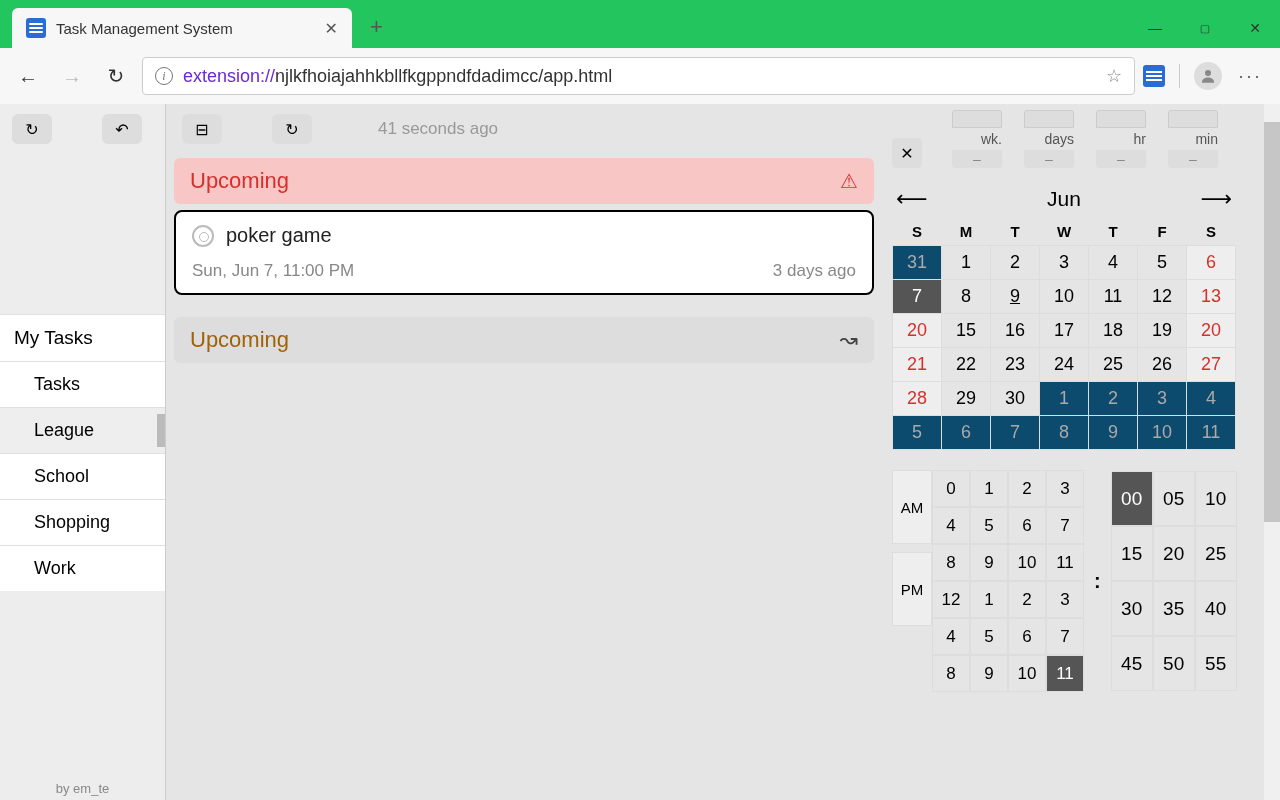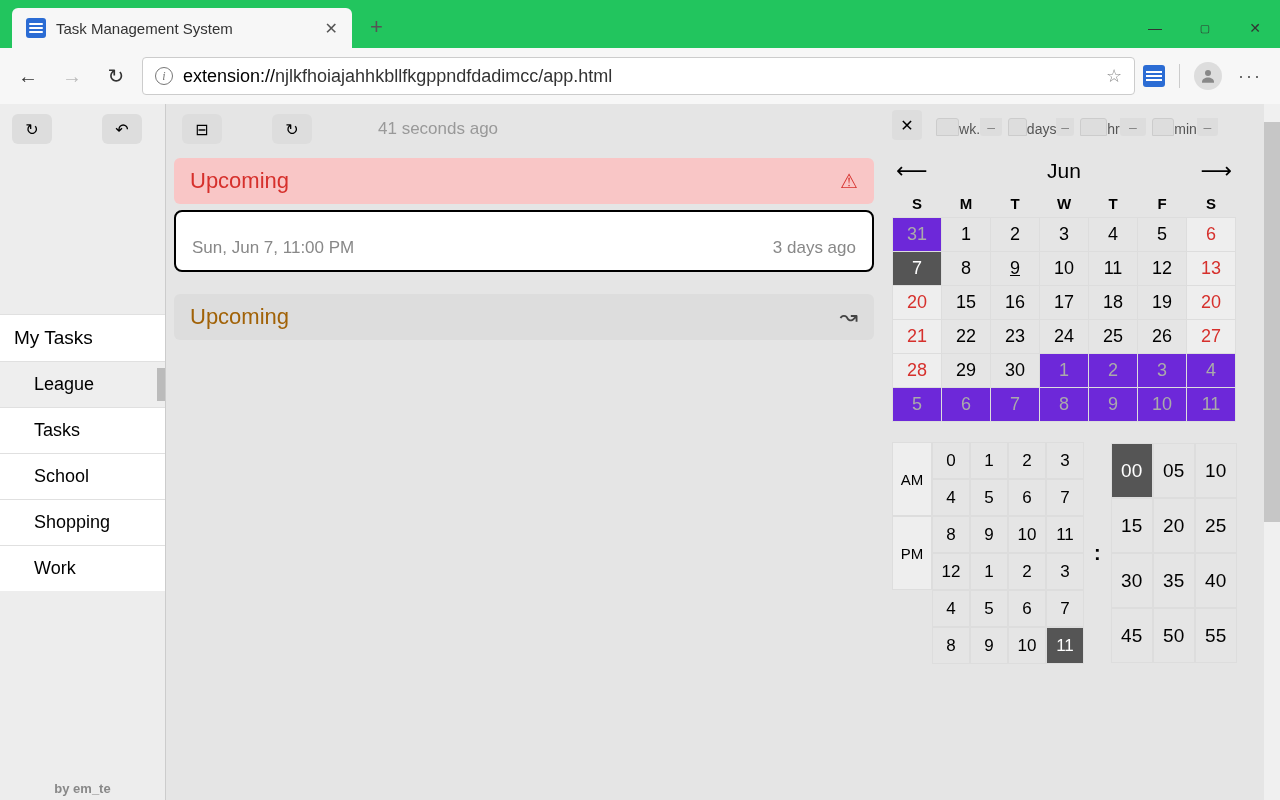--- a/index.html
+++ b/index.html
@@ -16,21 +16,21 @@
 .winbtns { margin-left: auto; display: flex; }
 .winbtn { width: 50px; height: 40px; display: flex; align-items: center; justify-content: center; color: #333; font-size: 14px; cursor: pointer; }
 .winbtn.sq { font-size: 11px; }
 
 .addrbar { height: 56px; background: #f7f7f7; display: flex; align-items: center; padding: 0 10px; gap: 8px; }
 .navbtn { width: 36px; height: 36px; display: flex; align-items: center; justify-content: center; font-size: 20px; color: #333; cursor: pointer; }
 .navbtn.disabled { color: #bbb; }
 .urlbox { flex: 1; height: 38px; background: #fff; border: 1px solid #ccc; border-radius: 4px; display: flex; align-items: center; padding: 0 12px; gap: 10px; }
 .info-icon { width: 18px; height: 18px; border: 1.5px solid #777; border-radius: 50%; display: flex; align-items: center; justify-content: center; font-size: 12px; font-style: italic; color: #777; font-family: Georgia, serif; }
 .url { font-size: 18px; color: #333; flex: 1; }
-.url .gray { color: #000000; text-align: right; }
+.url .gray { color: #6d28d9; text-align: right; }
 .star { font-size: 18px; color: #888; cursor: pointer; }
 .ext-icon { width: 22px; height: 22px; background: #2b6cd4; border-radius: 3px; display: flex; flex-direction: column; justify-content: center; padding: 3px; cursor: pointer; }
 .ext-icon span { height: 2px; background: #fff; margin: 1px 0; }
 .sep { width: 1px; height: 24px; background: #ccc; margin: 0 6px; }
 .avatar { width: 28px; height: 28px; background: #ddd; border-radius: 50%; display: flex; align-items: center; justify-content: center; cursor: pointer; }
 .avatar svg { width: 18px; height: 18px; fill: #888; }
 .dots { font-size: 18px; letter-spacing: 2px; color: #555; cursor: pointer; padding: 0 8px; }
 
 
 .app { display: flex; height: calc(800px - 104px); position: relative; }
@@ -39,21 +39,21 @@
 
 
 .sidebar { width: 166px; background: #ededed; border-right: 1px solid #ccc; display: flex; flex-direction: column; }
 .side-tools { display: flex; gap: 50px; padding: 10px 12px; }
 .side-btn { width: 40px; height: 30px; background: #ddd; border-radius: 6px; display: flex; align-items: center; justify-content: center; font-size: 16px; cursor: pointer; }
 .side-nav { margin-top: 160px; background: #fff; }
 .side-head { font-size: 19px; padding: 12px 14px; border-top: 1px solid #e0e0e0; }
 .side-item { font-size: 18px; padding: 12px 14px 12px 34px; border-top: 1px solid #e0e0e0; cursor: pointer; position: relative; }
 .side-item.active { background: #eee; }
 .side-item.active::after { content: ""; position: absolute; right: 0; top: 6px; bottom: 6px; width: 8px; background: #bbb; }
-.side-foot { margin-top: auto; font-size: 13px; color: #888; padding: 6px 0 4px; text-align: center; font-weight: bold; }
+.side-foot { margin-top: auto; font-size: 13px; color: #888; padding: 6px 0 4px; text-align: center; }
 
 
 .main { flex: 1; padding: 0 8px; max-width: 716px; }
 .main-tools { display: flex; align-items: center; gap: 50px; padding: 10px 8px; }
 .status { color: #999; font-size: 17px; margin-left: 16px; }
 
 .section { border-radius: 6px; padding: 10px 16px; margin: 4px 0; display: flex; align-items: center; justify-content: space-between; }
 .section.earlier { background: #f9c6c6; }
 .section.earlier .title { color: #d6302c; font-size: 22px; }
 .section.upcoming { background: #ddd; margin-top: 22px; }
@@ -67,39 +67,39 @@
 .ring { width: 22px; height: 22px; border: 2px solid #bbb; border-radius: 50%; position: relative; }
 .ring::after { content: ""; position: absolute; top: 5px; left: 5px; width: 8px; height: 8px; border: 1px solid #bbb; border-radius: 50%; }
 .card-title { font-size: 20px; color: #222; }
 .card-bot { display: flex; justify-content: space-between; margin-top: 14px; }
 .card-date, .card-rel { font-size: 17px; color: #888; }
 
 
 .right { width: 380px; padding: 6px 26px 6px 10px; }
 .top-row { display: flex; align-items: flex-end; gap: 6px; margin-bottom: 12px; }
 .x-btn { width: 30px; height: 30px; background: #ddd; border-radius: 4px; display: flex; align-items: center; justify-content: center; font-size: 16px; cursor: pointer; margin-right: 8px; }
-.dur-col { display: flex; flex-direction: row; align-items: flex-start; width: 66px; }
+.dur-col { display: flex; flex-direction: column; align-items: flex-end; width: 66px; }
 .dur-in { height: 18px; background: #ddd; border: 1px solid #ccc; width: 50px; border-radius: 3px 3px 0 0; }
 .dur-lbl { font-size: 14px; color: #555; margin: 3px 0; }
 .dur-dash { height: 18px; width: 50px; background: #ddd; border-radius: 0 0 3px 3px; display: flex; align-items: center; justify-content: center; color: #888; }
 
 .cal-nav { display: flex; align-items: center; justify-content: space-between; padding: 6px 4px; }
 .cal-arrow { font-size: 22px; cursor: pointer; }
 .cal-month { font-size: 21px; }
 .cal { border-collapse: collapse; width: 100%; }
 .cal th { font-size: 15px; font-weight: bold; padding: 5px 0; width: 14.28%; }
 .cal td { text-align: center; font-size: 18px; padding: 6px 0; border: 1px solid #ddd; cursor: pointer; }
-.cal td.gray { color: #aaa; background: #6d28d9; }
+.cal td.gray { color: #aaa; background: #0c4a6e; }
 .cal td.red { color: #d6302c; background: #eee; }
 .cal td.sel { background: #555; color: #fff; }
 .cal td.today { text-decoration: underline; }
 
 .time-grid { display: flex; gap: 6px; margin-top: 20px; align-items: center; }
 .hours { display: flex; }
-.ampm-col { display: flex; flex-direction: column; }
+.ampm-col { display: flex; flex-direction: column; gap: 8px; }
 .ampm { width: 40px; height: 74px; border: 1px solid #ddd; display: flex; align-items: center; justify-content: center; font-size: 15px; background: #eee; }
 .hcells { display: grid; grid-template-columns: repeat(4, 38px); }
 .hcells div { height: 37px; border: 1px solid #ddd; display: flex; align-items: center; justify-content: center; font-size: 17px; cursor: pointer; }
 .hcells div.sel { background: #555; color: #fff; }
 .colon { font-size: 20px; font-weight: bold; padding: 0 4px; }
 .mins { display: grid; grid-template-columns: repeat(3, 42px); }
 .mins div { height: 55px; border: 1px solid #ddd; display: flex; align-items: center; justify-content: center; font-size: 19px; cursor: pointer; }
 .mins div.sel { background: #555; color: #fff; }
 </style>
 </head>
@@ -148,41 +148,45 @@
 </div>
 
 <div class="app">
   <div class="sidebar">
     <div class="side-tools">
       <div class="side-btn">↻</div>
       <div class="side-btn">↶</div>
     </div>
     <div class="side-nav">
       <div class="side-head">My Tasks</div>
+      <div class="side-item">Tasks</div>
       <div class="side-item active">League</div>
-      <div class="side-item">Tasks</div>
       <div class="side-item">School</div>
       <div class="side-item">Shopping</div>
       <div class="side-item">Work</div>
     </div>
     <div class="side-foot">by em_te</div>
   </div>
 
   <div class="main">
     <div class="main-tools">
       <div class="side-btn">⊟</div>
       <div class="side-btn">↻</div>
       <div class="status">41 seconds ago</div>
     </div>
 
     <div class="section earlier">
       <span class="title">Upcoming</span>
       <span class="warn-icon">⚠</span>
     </div>
     <div class="card selected">
+      <div class="card-top">
+        <div class="ring"></div>
+        <div class="card-title">poker game</div>
+      </div>
       <div class="card-bot">
         <div class="card-date">Sun, Jun 7, 11:00 PM</div>
         <div class="card-rel">3 days ago</div>
       </div>
     </div>
 
     <div class="section upcoming">
       <span class="title">Upcoming</span>
       <span class="sq-arrow">↝</span>
     </div>

